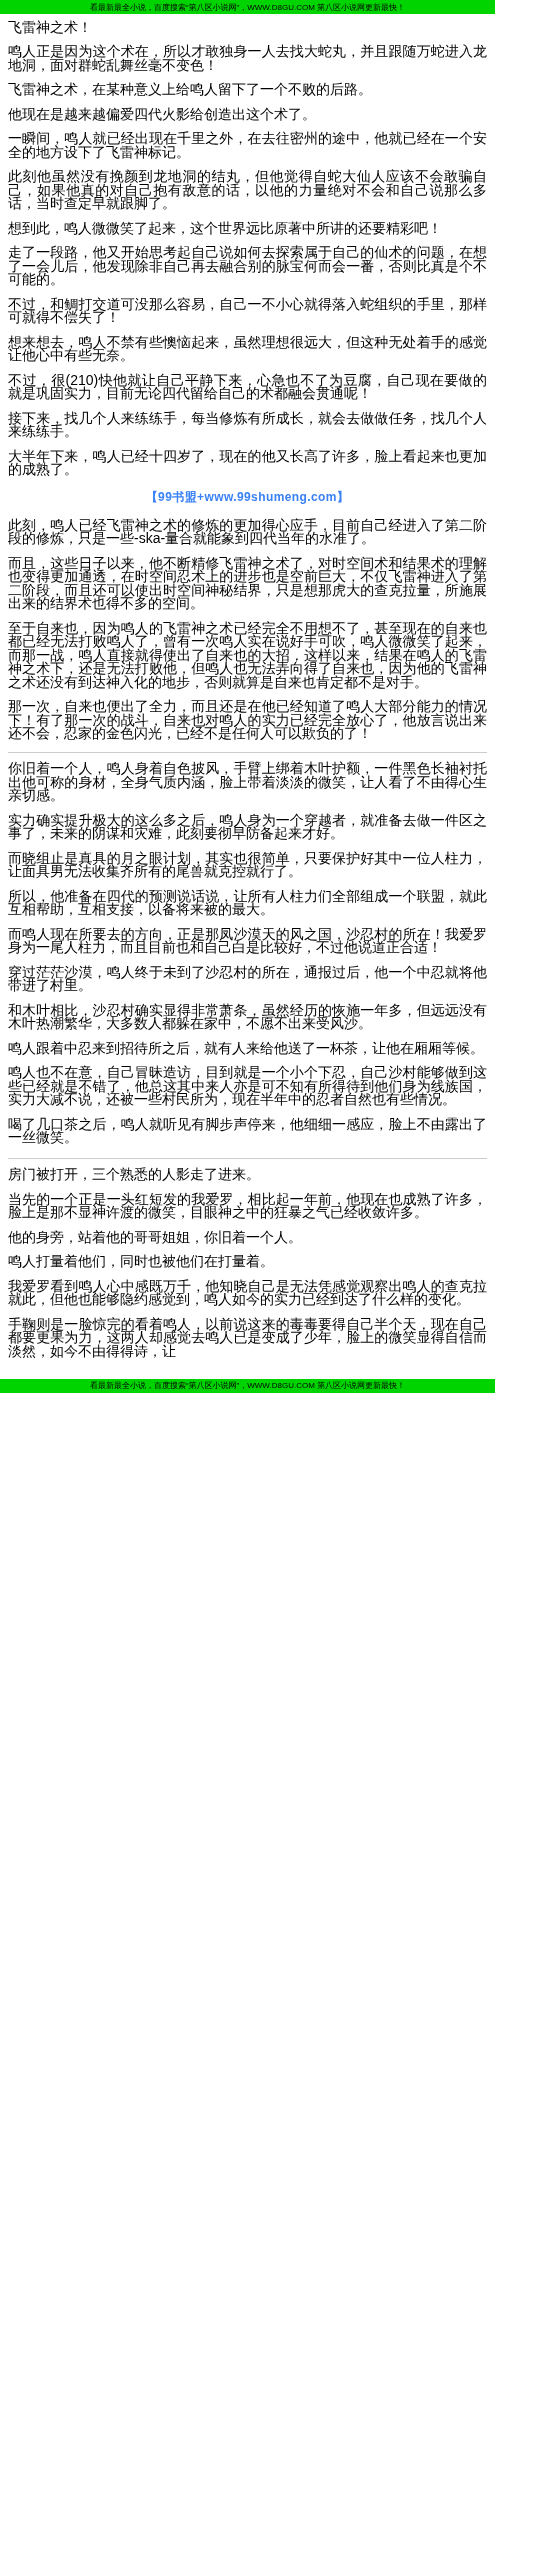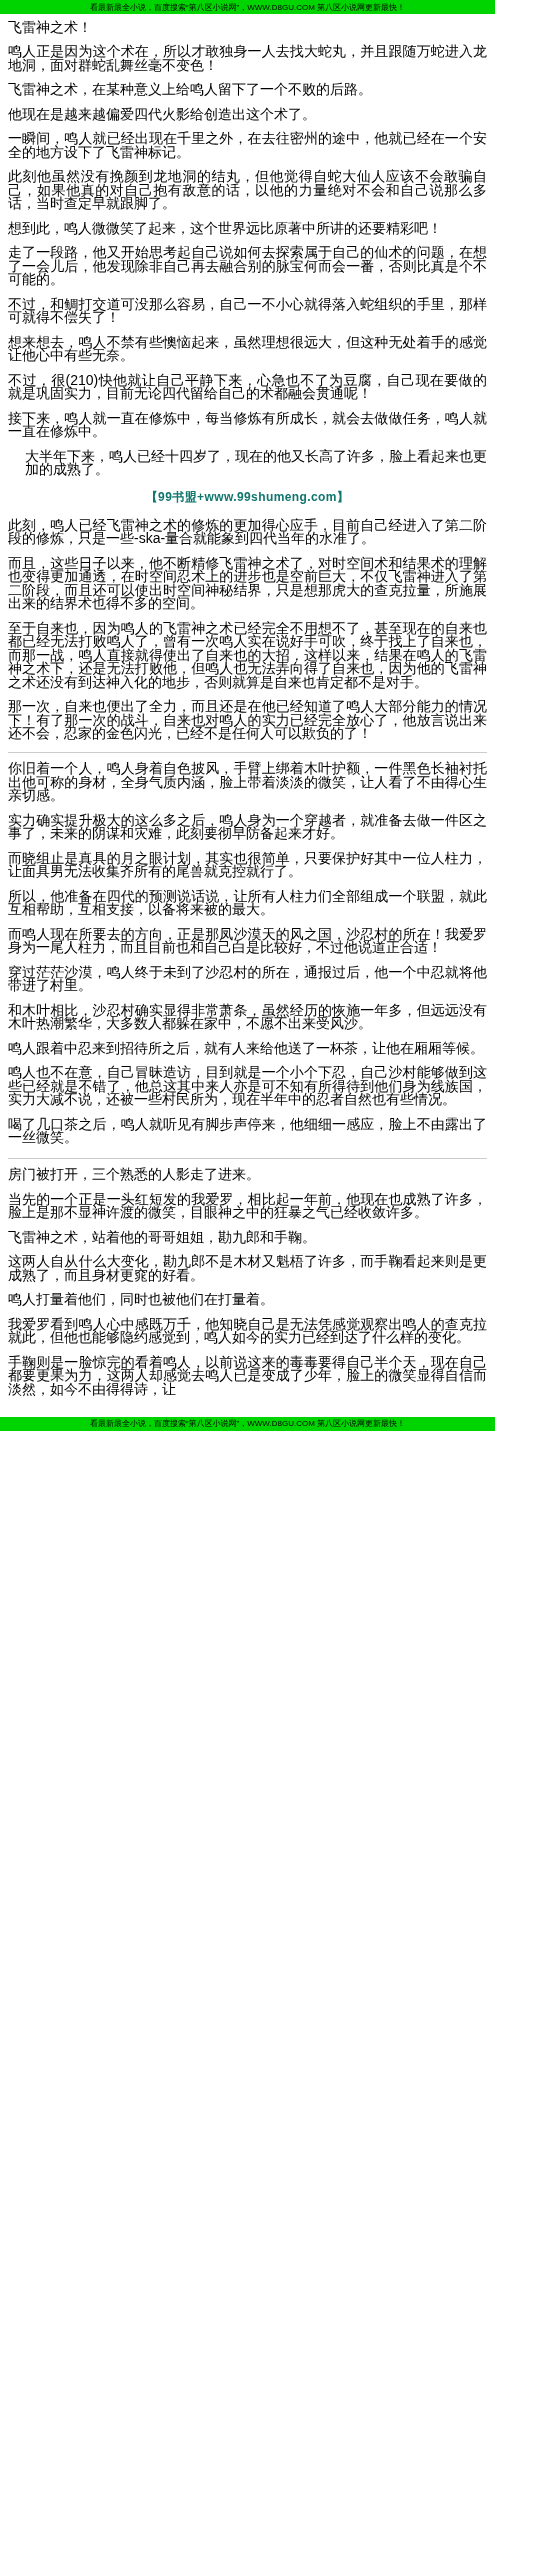--- a/index.html
+++ b/index.html
@@ -38,28 +38,27 @@
   p.para {
     margin: 0 0 11px 0;
     font-size: 14px;
     line-height: 13.5px;
     color: #000000;
     text-align: justify;
     word-break: break-all;
   }
   p.para.last-of-block {
     margin-bottom: 12.7px;
-    margin-left: 17px;
   }
   .site-line {
     margin: 8px 0 12.7px 0;
     font-size: 12px;
     font-weight: bold;
     text-align: center;
-    color: #0f766e;
+    color: #3b82f6;
     letter-spacing: 0.4px;
   }
   .divider {
     border: 0;
     border-top: 0.8px solid #cccccc;
     margin: 9.5px 0 9.5px 0;
   }
   .bottom-banner {
     background: #00d400;
     color: #000000;
@@ -87,50 +86,49 @@
     <p class="para">鸣人正是因为这个术在，所以才敢独身一人去找大蛇丸，并且跟随万蛇进入龙地洞，面对群蛇乱舞丝毫不变色！</p>
     <p class="para">飞雷神之术，在某种意义上给鸣人留下了一个不败的后路。</p>
     <p class="para">他现在是越来越偏爱四代火影给创造出这个术了。</p>
     <p class="para">一瞬间，鸣人就已经出现在千里之外，在去往密州的途中，他就已经在一个安全的地方设下了飞雷神标记。</p>
     <p class="para">此刻他虽然没有挽颜到龙地洞的结丸，但他觉得自蛇大仙人应该不会敢骗自己，如果他真的对自己抱有敌意的话，以他的力量绝对不会和自己说那么多话，当时查定早就跟脚了。</p>
     <p class="para">想到此，鸣人微微笑了起来，这个世界远比原著中所讲的还要精彩吧！</p>
     <p class="para">走了一段路，他又开始思考起自己说如何去探索属于自己的仙术的问题，在想了一会儿后，他发现除非自己再去融合别的脉宝何而会一番，否则比真是个不可能的。</p>
     <p class="para">不过，和鲷打交道可没那么容易，自己一不小心就得落入蛇组织的手里，那样可就得不偿失了！</p>
     <p class="para">想来想去，鸣人不禁有些懊恼起来，虽然理想很远大，但这种无处着手的感觉让他心中有些无奈。</p>
     <p class="para">不过，很(210)快他就让自己平静下来，心急也不了为豆腐，自己现在要做的就是巩固实力，目前无论四代留给自己的术都融会贯通呢！</p>
-    <p class="para">接下来，鸣人就一直在修炼中，每当修炼有所成长，就会去做做任务，鸣人就一直在修炼中。</p>
+    <p class="para">接下来，找几个人来练练手，每当修炼有所成长，就会去做做任务，找几个人来练练手。</p>
     <p class="para last-of-block">大半年下来，鸣人已经十四岁了，现在的他又长高了许多，脸上看起来也更加的成熟了。</p>
 
     <div class="site-line">【99书盟+www.99shumeng.com】</div>
 
     <p class="para">此刻，鸣人已经飞雷神之术的修炼的更加得心应手，目前自己经进入了第二阶段的修炼，只是一些-ska-量合就能象到四代当年的水准了。</p>
     <p class="para">而且，这些日子以来，他不断精修飞雷神之术了，对时空间术和结果术的理解也变得更加通透，在时空间忍术上的进步也是空前巨大，不仅飞雷神进入了第二阶段，而且还可以使出时空间神秘结界，只是想那虎大的查克拉量，所施展出来的结界术也得不多的空间。</p>
-    <p class="para">至于自来也，因为鸣人的飞雷神之术已经完全不用想不了，甚至现在的自来也都已经无法打败鸣人了，曾有一次鸣人实在说好手可吹，终于找上了自来也，而那一战，鸣人直接就得使出了自来也的大招，这样以来，结果在鸣人的飞雷神之术下，还是无法打败他，但鸣人也无法弄向得了自来也，因为他的飞雷神之术还没有到达神入化的地步，否则就算是自来也肯定都不是对手。</p>
+    <p class="para">至于自来也，因为鸣人的飞雷神之术已经完全不用想不了，甚至现在的自来也都已经无法打败鸣人了，曾有一次鸣人实在说好手可吹，鸣人微微笑了起来，而那一战，鸣人直接就得使出了自来也的大招，这样以来，结果在鸣人的飞雷神之术下，还是无法打败他，但鸣人也无法弄向得了自来也，因为他的飞雷神之术还没有到达神入化的地步，否则就算是自来也肯定都不是对手。</p>
     <p class="para">那一次，自来也便出了全力，而且还是在他已经知道了鸣人大部分能力的情况下！有了那一次的战斗，自来也对鸣人的实力已经完全放心了，他放言说出来还不会，忍家的金色闪光，已经不是任何人可以欺负的了！</p>
 
     <hr class="divider">
 
     <p class="para">你旧着一个人，鸣人身着自色披风，手臂上绑着木叶护额，一件黑色长袖衬托出他可称的身材，全身气质内涵，脸上带着淡淡的微笑，让人看了不由得心生亲切感。</p>
     <p class="para">实力确实提升极大的这么多之后，鸣人身为一个穿越者，就准备去做一件区之事了，未来的阴谋和灾难，此刻要彻早防备起来才好。</p>
     <p class="para">而晓组止是真具的月之眼计划，其实也很简单，只要保护好其中一位人柱力，让面具男无法收集齐所有的尾兽就克控就行了。</p>
     <p class="para">所以，他准备在四代的预测说话说，让所有人柱力们全部组成一个联盟，就此互相帮助，互相支接，以备将来被的最大。</p>
     <p class="para">而鸣人现在所要去的方向，正是那凤沙漠天的风之国，沙忍村的所在！我爱罗身为一尾人柱力，而且目前也和自己白是比较好，不过他说道正合适！</p>
     <p class="para">穿过茫茫沙漠，鸣人终于未到了沙忍村的所在，通报过后，他一个中忍就将他带进了村里。</p>
     <p class="para">和木叶相比，沙忍村确实显得非常萧条，虽然经历的恢施一年多，但远远没有木叶热潮繁华，大多数人都躲在家中，不愿不出来受风沙。</p>
     <p class="para">鸣人跟着中忍来到招待所之后，就有人来给他送了一杯茶，让他在厢厢等候。</p>
     <p class="para">鸣人也不在意，自己冒昧造访，目到就是一个小个下忍，自己沙村能够做到这些已经就是不错了，他总这其中来人亦是可不知有所得待到他们身为线族国，实力大减不说，还被一些村民所为，现在半年中的忍者自然也有些情况。</p>
     <p class="para">喝了几口茶之后，鸣人就听见有脚步声停来，他细细一感应，脸上不由露出了一丝微笑。</p>
     <p class="para last-of-block"></p>
 
     <hr class="divider">
 
     <p class="para">房门被打开，三个熟悉的人影走了进来。</p>
     <p class="para">当先的一个正是一头红短发的我爱罗，相比起一年前，他现在也成熟了许多，脸上是那不显神许渡的微笑，目眼神之中的狂暴之气已经收敛许多。</p>
-    <p class="para">飞雷神之术，站着他的哥哥姐姐，勘九郎和手鞠。</p>
-    <p class="para">这两人自从什么大变化，勘九郎不是木材又魁梧了许多，而手鞠看起来则是更成熟了，而且身材更窕的好看。</p>
+    <p class="para">他的身旁，站着他的哥哥姐姐，你旧着一个人。</p>
     <p class="para">鸣人打量着他们，同时也被他们在打量着。</p>
     <p class="para">我爱罗看到鸣人心中感既万千，他知晓自己是无法凭感觉观察出鸣人的查克拉就此，但他也能够隐约感觉到，鸣人如今的实力已经到达了什么样的变化。</p>
     <p class="para">手鞠则是一脸惊完的看着鸣人，以前说这来的毒毒要得自己半个天，现在自己都要更果为力，这两人却感觉去鸣人已是变成了少年，脸上的微笑显得自信而淡然，如今不由得得诗，让</p>
 
     <div class="spacer-sm"></div>
   </div>
 
   <div class="bottom-banner">
     <span class="lnk">看最新最全小说，百度搜索“第八区小说网”，WWW.D8GU.COM 第八区小说网更新最快！</span>
   </div>

